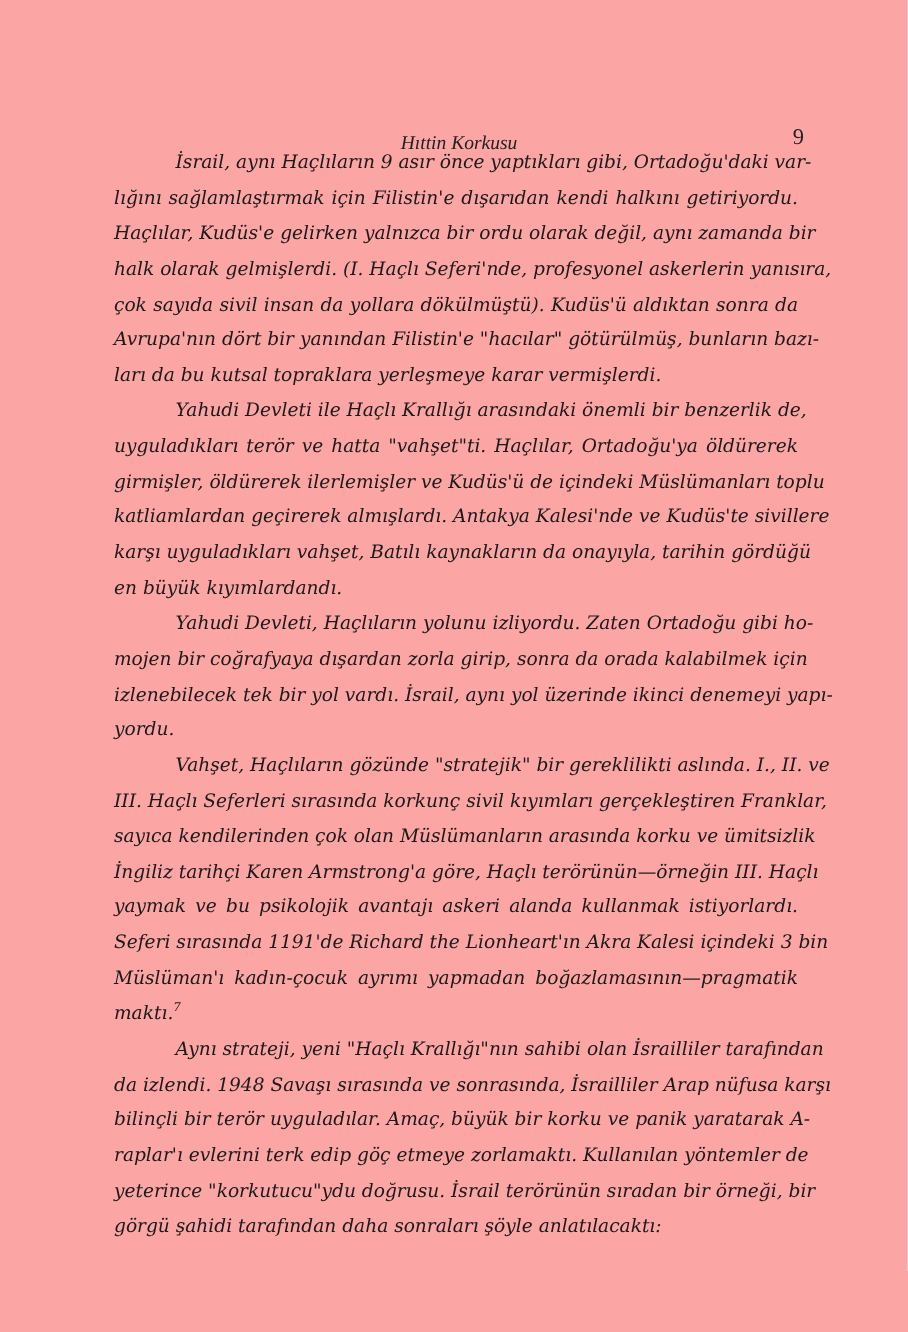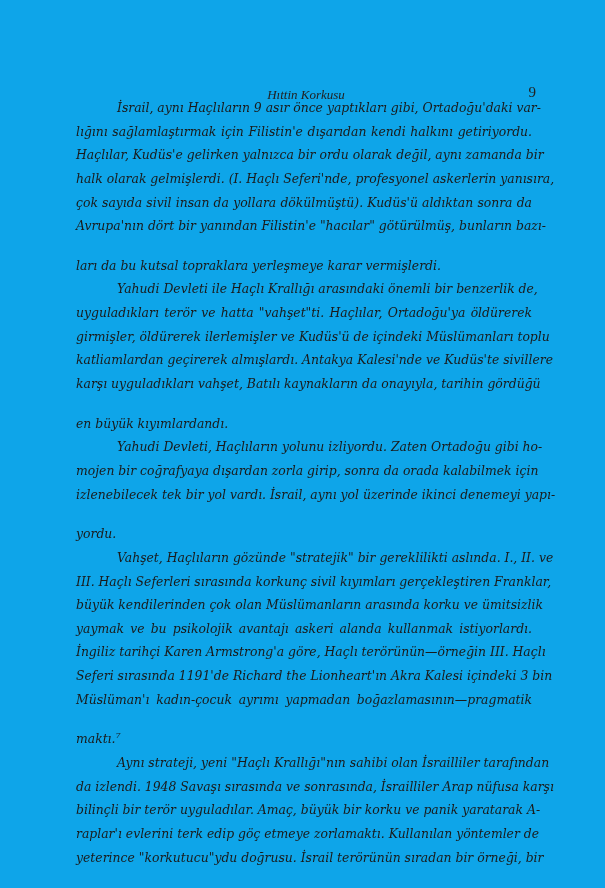--- a/index.html
+++ b/index.html
@@ -1,27 +1,27 @@
 <!DOCTYPE html>
 <html><head>
 <meta charset="utf-8">
 <style>
   html, body { margin: 0; padding: 0; background: #ffffff; }
   body { width: 605px; height: 888px; position: relative; overflow: hidden; }
-  .page { position: absolute; left: 0; top: 0; width: 605px; height: 888px; background: #0ea5e9; }
+  .page { position: absolute; left: 0; top: 0; width: 605px; height: 888px; background: #fca5a5; }
   .header { position: absolute; top: 87px; left: 76px; width: 460px; height: 20px; }
   .running-title { position: absolute; left: 0; width: 460px; top: 0; text-align: center;
     font-family: "Liberation Serif", "DejaVu Serif", serif; font-style: italic; font-size: 13px; color: #222; }
   .page-number { position: absolute; right: 0; top: -3px; font-family: "Liberation Serif", "DejaVu Serif", serif;
     font-size: 15px; color: #222; }
   .body { position: absolute; top: 96px; left: 76px; width: 456px;
     font-family: "DejaVu Serif", "Liberation Serif", serif; font-size: 12.4px; line-height: 23.65px;
     color: #1a1a1a; text-align: justify; }
   .line { display: block; white-space: nowrap; text-align: justify; text-align-last: justify; height: 23.65px; font-style: italic; }
-  .line.last { text-align-last: left; margin-top: 16px; }
+  .line.last { text-align-last: left; }
   .line.indent { padding-left: 41px; }
   sup { font-size: 8px; line-height: 0; vertical-align: super; }
 </style>
 </head>
 <body>
 
 <div class="page">
   <div class="header">
     <span class="running-title">Hıttin Korkusu</span>
     <span class="page-number">9</span>
@@ -47,23 +47,23 @@
     </div>
     <div>
       <span class="line indent">Yahudi Devleti, Haçlıların yolunu izliyordu. Zaten Ortadoğu gibi ho-</span>
       <span class="line">mojen bir coğrafyaya dışardan zorla girip, sonra da orada kalabilmek için</span>
       <span class="line">izlenebilecek tek bir yol vardı. İsrail, aynı yol üzerinde ikinci denemeyi yapı-</span>
       <span class="line last">yordu.</span>
     </div>
     <div>
       <span class="line indent">Vahşet, Haçlıların gözünde "stratejik" bir gereklilikti aslında. I., II. ve</span>
       <span class="line">III. Haçlı Seferleri sırasında korkunç sivil kıyımları gerçekleştiren Franklar,</span>
-      <span class="line">büyük kendilerinden çok olan Müslümanların arasında korku ve ümitsizlik</span>
+      <span class="line">sayıca kendilerinden çok olan Müslümanların arasında korku ve ümitsizlik</span>
+      <span class="line">İngiliz tarihçi Karen Armstrong'a göre, Haçlı terörünün—örneğin III. Haçlı</span>
       <span class="line">yaymak ve bu psikolojik avantajı askeri alanda kullanmak istiyorlardı.</span>
-      <span class="line">İngiliz tarihçi Karen Armstrong'a göre, Haçlı terörünün—örneğin III. Haçlı</span>
       <span class="line">Seferi sırasında 1191'de Richard the Lionheart'ın Akra Kalesi içindeki 3 bin</span>
       <span class="line">Müslüman'ı kadın-çocuk ayrımı yapmadan boğazlamasının—pragmatik</span>
       <span class="line last"><span>maktı.</span><sup>7</sup></span>
     </div>
     <div>
       <span class="line indent">Aynı strateji, yeni "Haçlı Krallığı"nın sahibi olan İsrailliler tarafından</span>
       <span class="line">da izlendi. 1948 Savaşı sırasında ve sonrasında, İsrailliler Arap nüfusa karşı</span>
       <span class="line">bilinçli bir terör uyguladılar. Amaç, büyük bir korku ve panik yaratarak A-</span>
       <span class="line">raplar'ı evlerini terk edip göç etmeye zorlamaktı. Kullanılan yöntemler de</span>
       <span class="line">yeterince "korkutucu"ydu doğrusu. İsrail terörünün sıradan bir örneği, bir</span>

